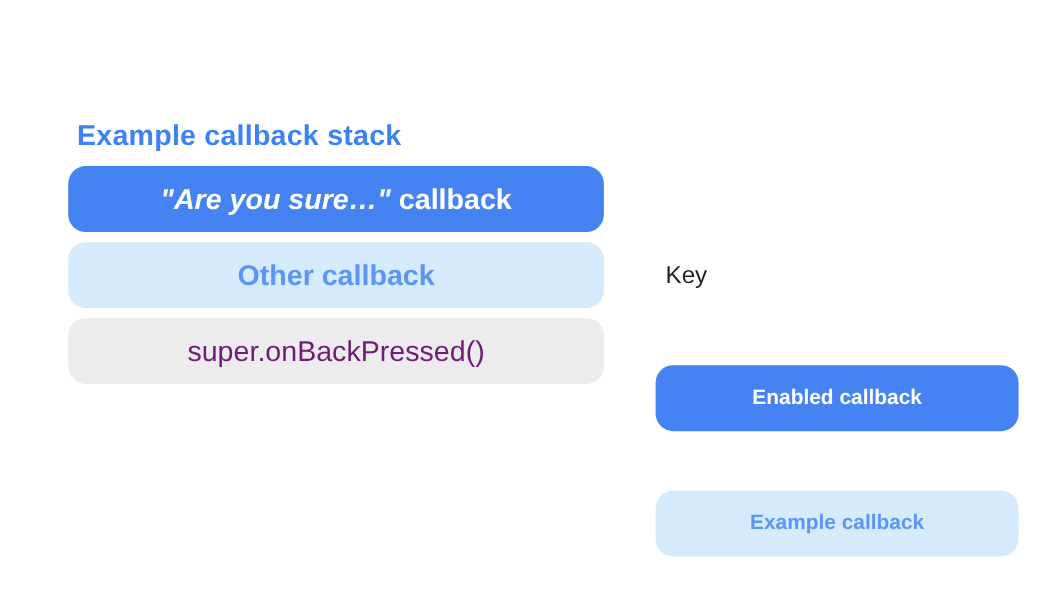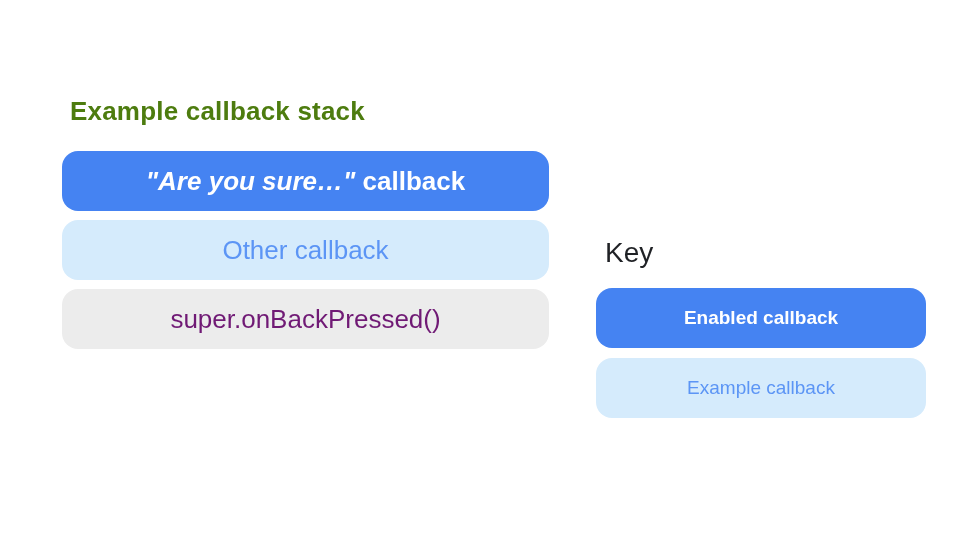--- a/index.html
+++ b/index.html
@@ -6,40 +6,40 @@
   html, body { width: 960px; height: 540px; }
   body {
     position: relative;
     background: #ffffff;
     font-family: "Liberation Sans", sans-serif;
     overflow: hidden;
   }
   .diagram-title {
     position: absolute;
     left: 70px;
-    top: 96px;
+    top: 108px;
     font-size: 26px;
     font-weight: 600;
-    color: #4d7c0f;
+    color: #3b82f6;
     letter-spacing: 0.2px;
   }
   .stack {
     position: absolute;
     left: 62px;
     top: 151px;
     width: 487px;
     display: flex;
     flex-direction: column;
     gap: 9px;
   }
   .key-title {
     position: absolute;
     left: 605px;
     top: 237px;
-    font-size: 28px;
+    font-size: 22px;
     font-weight: 500;
     color: #1f2125;
   }
   .key-list {
     position: absolute;
     left: 596px;
     top: 288px;
     width: 330px;
     display: flex;
     flex-direction: column;
@@ -48,23 +48,23 @@
   .box {
     height: 60px;
     border-radius: 16px;
     display: flex;
     align-items: center;
     justify-content: center;
     text-align: center;
     white-space: pre;
   }
   .stack .box { font-size: 26px; }
-  .key-list .box { font-size: 19px; }
+  .key-list .box { font-size: 19px; margin-top: 44px; }
   .box.enabled  { background: #4583F2; color: #ffffff; font-weight: 700; }
-  .box.disabled { background: #D5EBFC; color: #5C95F5; font-weight: 400; }
+  .box.disabled { background: #D5EBFC; color: #5C95F5; font-weight: 700; }
   .box.system   { background: #ECECEC; color: #701a75; font-weight: 400; }
   .quoted { font-style: italic; }
 </style>
 </head>
 <body>
 
 <div class="diagram-title">Example callback stack</div>
 
 <div class="stack">
   <div class="box enabled">

